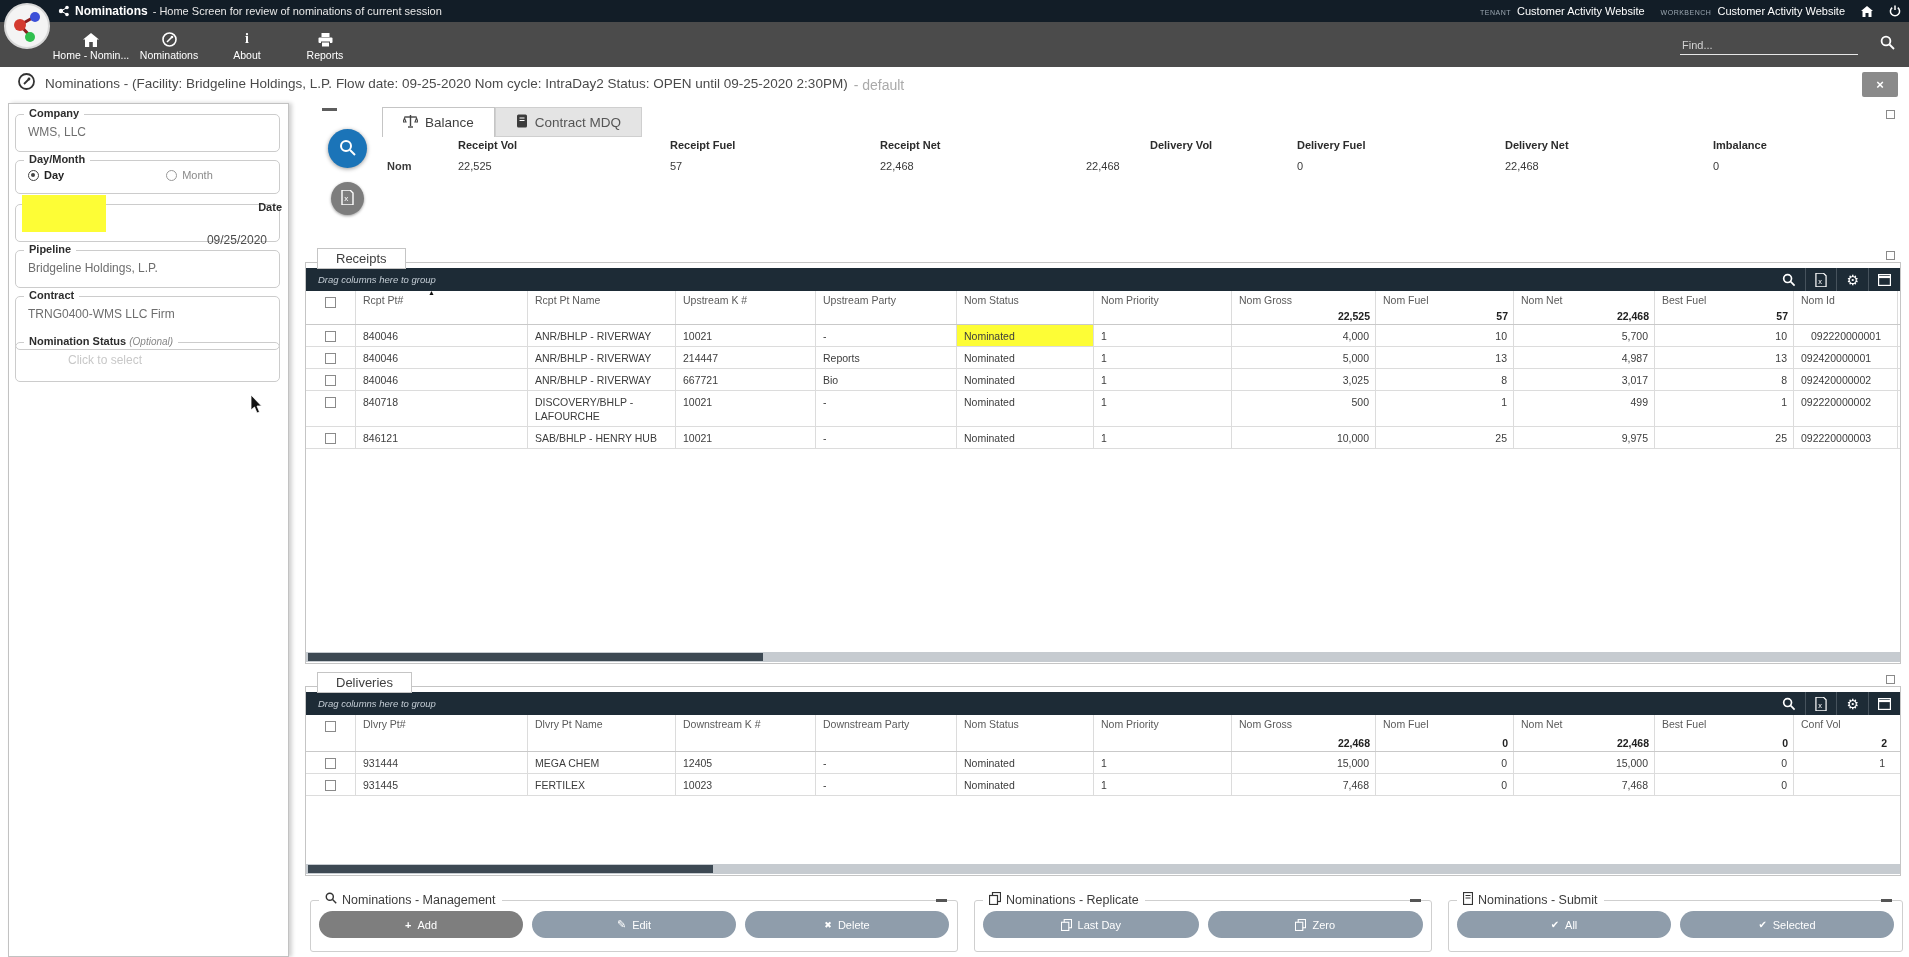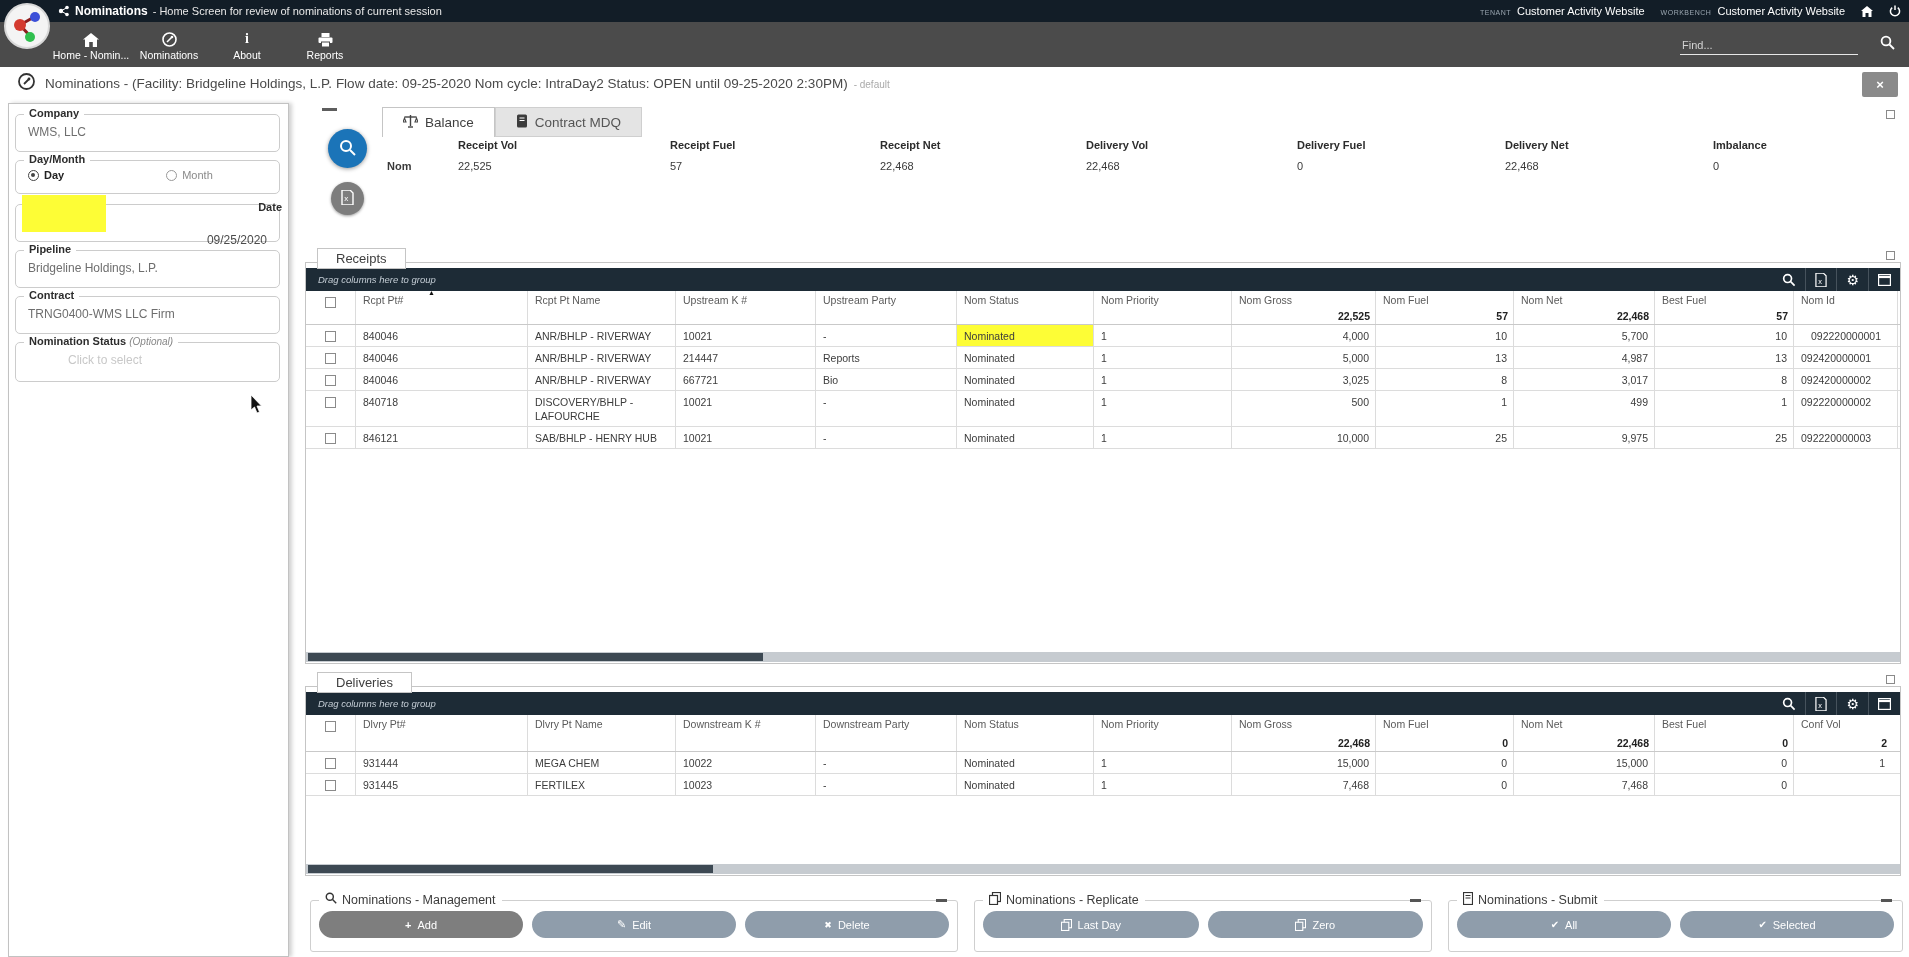--- a/index.html
+++ b/index.html
@@ -32,37 +32,37 @@
   #find-input { width:178px; background:transparent; border:none; border-bottom:1px solid #e7e7e7;
     color:#eee; font-size:11px; padding:3px 2px; outline:none; }
   #find-input::placeholder { color:#d3d3d3; }
   #find-wrap .mag { position:absolute; right:0; top:0; }
 
   
   #pagehead { position:absolute; left:0; top:67px; width:1909px; height:33px; background:#fff;
     display:flex; align-items:center; }
   #pagehead .ph-icon { margin-left:18px; margin-right:10px; }
   #pagehead .ph-title { font-size:13.5px; color:#4a4a4a; }
-  #pagehead .ph-suffix { font-size:10px; color:#aaa; margin-left:6px; margin-top:2px; }
+  #pagehead .ph-suffix { font-size:14px; color:#aaa; margin-left:6px; margin-top:2px; }
   #close-btn { position:absolute; left:1862px; top:5px; width:36px; height:25px; background:#8a8a8a;
     color:#fff; border:none; border-radius:2px; font-size:13px; font-weight:bold; cursor:pointer; }
 
   
   #sidebar { position:absolute; left:8px; top:103px; width:281px; height:854px; background:#fff;
     border:1px solid #c2c2c2; box-shadow:3px 0 4px rgba(0,0,0,.18); }
   .sfield { position:absolute; left:6px; width:265px; border:1px solid #ccc; border-radius:5px; }
   .sfield legend, .sfield .leg { position:absolute; top:-8px; left:8px; background:#fff; padding:0 5px;
     font-size:11px; font-weight:bold; color:#2d2d2d; white-space:nowrap; }
   .sfield .opt { font-weight:normal; font-style:italic; color:#888; font-size:10px; }
   .sfield .val { padding:10px 12px 6px 12px; font-size:12px; color:#6e6e6e; }
   #f-company { top:10px;  height:38px; }
   #f-daymonth{ top:56px;  height:34px; }
   #f-date    { top:100px; height:38px;text-align:right; }
   #f-pipeline{ top:146px; height:38px; }
-  #f-contract{ top:192px; height:38px; }
+  #f-contract{ top:192px; height:54px; }
   #f-nomstat { top:238px; height:40px; }
   #f-daymonth .val { display:flex; padding-top:8px; }
   .radio-opt { display:flex; align-items:center; gap:5px; font-size:11px; cursor:pointer; }
   .radio-opt.sel { font-weight:bold; color:#222; }
   .radio-opt.unsel { color:#8a8a8a; }
   .rdot { width:11px; height:11px; border:1.5px solid #444; border-radius:50%; position:relative; }
   .radio-opt.unsel .rdot { border-color:#999; }
   .rdot.on:after { content:""; position:absolute; left:2px; top:2px; width:4px; height:4px;
     border-radius:50%; background:#444; }
   #f-daymonth .radio-opt:nth-child(2) { margin-left:102px; }
@@ -341,21 +341,21 @@
   </div>
 
   <div id="balance-table">
     <span class="bal-v" id="bal-rowlabel">Nom</span>
   <span class="bal-h" style="left: 458px;">Receipt Vol</span>
       <span class="bal-v" style="left: 458px;">22,525</span>
       <span class="bal-h" style="left: 670px;">Receipt Fuel</span>
       <span class="bal-v" style="left: 670px;">57</span>
       <span class="bal-h" style="left: 880px;">Receipt Net</span>
       <span class="bal-v" style="left: 880px;">22,468</span>
-      <span class="bal-h" style="left: 1086px;">Delivery Vol</span>
+      <span class="bal-h" style="left: 1150px;">Delivery Vol</span>
       <span class="bal-v" style="left: 1086px;">22,468</span>
       <span class="bal-h" style="left: 1297px;">Delivery Fuel</span>
       <span class="bal-v" style="left: 1297px;">0</span>
       <span class="bal-h" style="left: 1505px;">Delivery Net</span>
       <span class="bal-v" style="left: 1505px;">22,468</span>
       <span class="bal-h" style="left: 1713px;">Imbalance</span>
       <span class="bal-v" style="left: 1713px;">0</span>
     </div>
   <span class="win-ico" style="left:1886px; top:110px;"></span>
   <span class="win-ico" style="left:1886px; top:251px;"></span>
@@ -532,21 +532,21 @@
         <div class="hcell num" style="width: 139px; min-width: 139px;"><span>Best Fuel</span><span class="tot">0</span></div>
         <div class="hcell conf" style="width: 140px; min-width: 140px;"><span>Conf Vol</span><span class="tot">2</span></div>
       </div>
     <div class="gbody">
         <div class="grow">
           <div class="cbcell">
             <span class="cb"></span>
           </div>
           <div class="gcell" style="width: 172px; min-width: 172px;">931444</div>
           <div class="gcell" style="width: 148px; min-width: 148px;">MEGA CHEM</div>
-          <div class="gcell" style="width: 140px; min-width: 140px;">10022</div>
+          <div class="gcell" style="width: 140px; min-width: 140px;">12405</div>
           <div class="gcell" style="width: 141px; min-width: 141px;">-</div>
           <div class="gcell" style="width: 137px; min-width: 137px;">Nominated</div>
           <div class="gcell" style="width: 138px; min-width: 138px;">1</div>
           <div class="gcell num" style="width: 144px; min-width: 144px;">15,000</div>
           <div class="gcell num" style="width: 138px; min-width: 138px;">0</div>
           <div class="gcell num" style="width: 141px; min-width: 141px;">15,000</div>
           <div class="gcell num" style="width: 139px; min-width: 139px;">0</div>
           <div class="gcell conf" style="width: 140px; min-width: 140px;">1</div>
         </div>
         <div class="grow">

